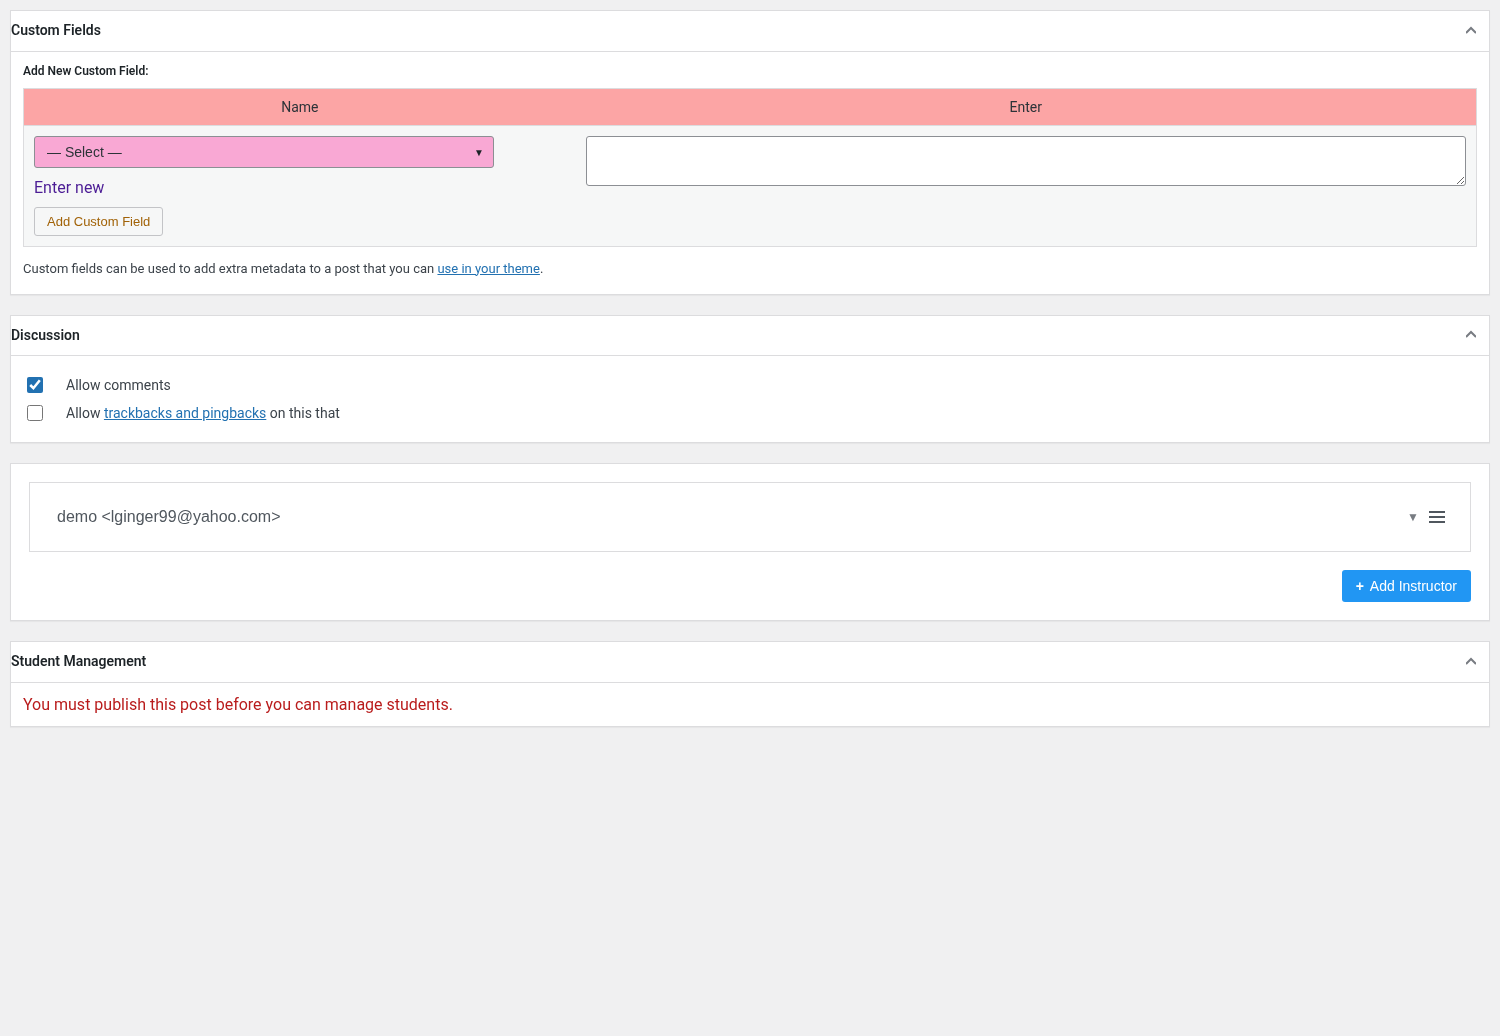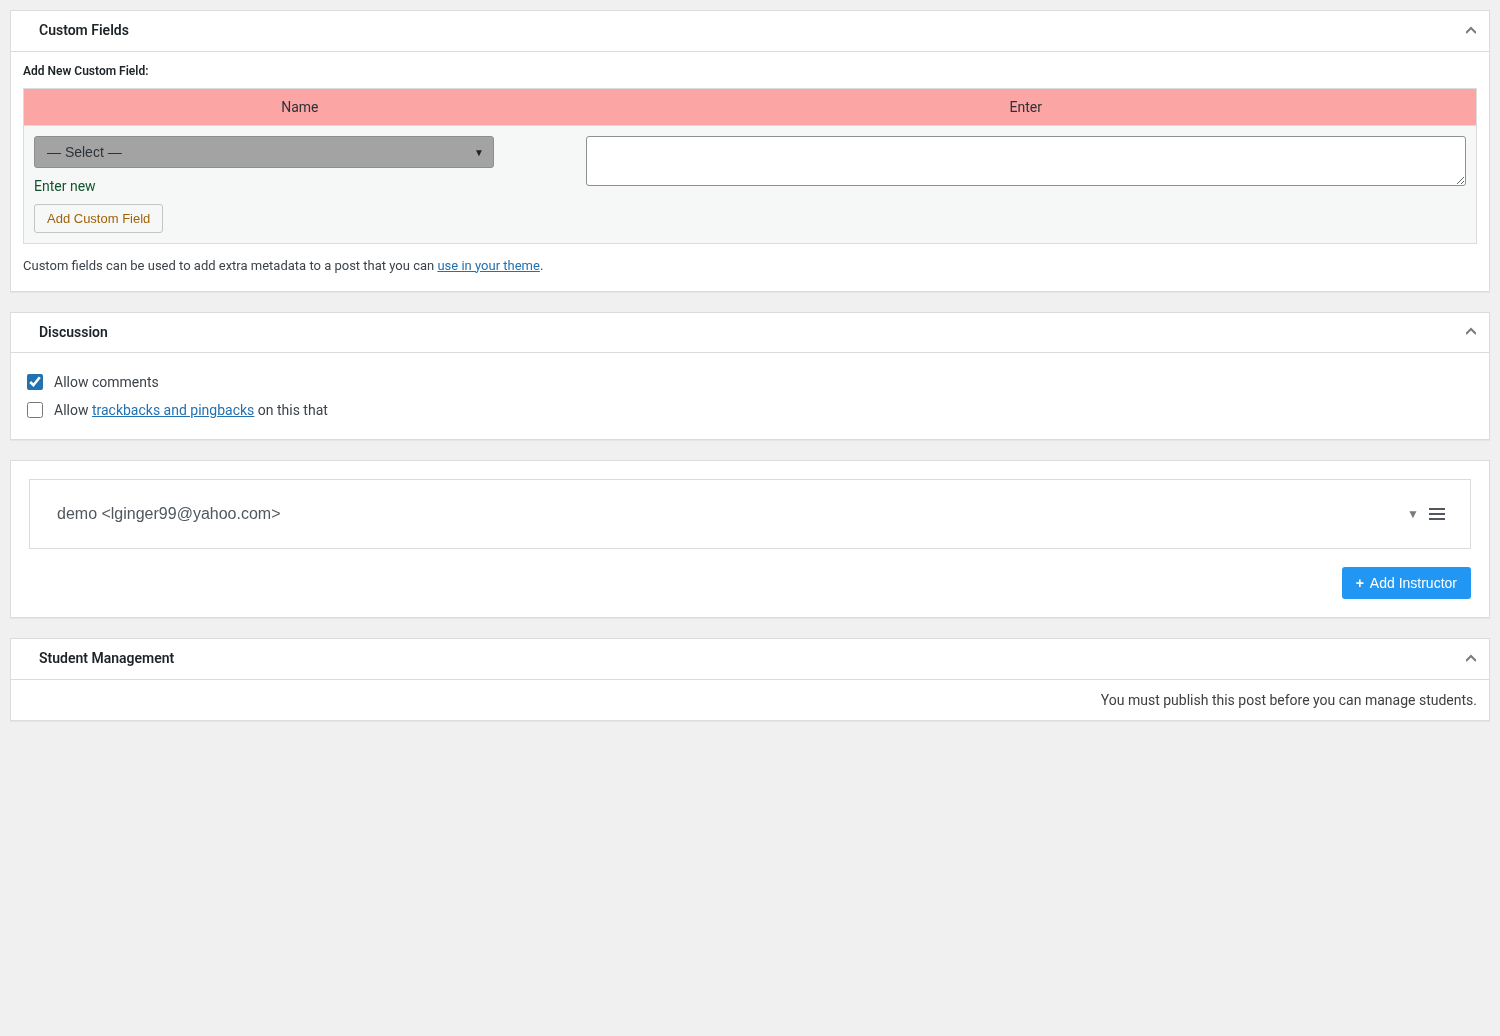--- a/index.html
+++ b/index.html
@@ -20,21 +20,21 @@
   .postbox-header {
     display: flex;
     align-items: center;
     justify-content: space-between;
     border-bottom: 1px solid #dcdcde;
   }
   .postbox-header h2 {
     font-size: 14px;
     font-weight: 600;
     margin: 0;
-    padding: 10px 28px;
+    padding: 10px 0;
     line-height: 1.4;
     color: #1d2327;
   }
   .handle {
     width: 36px;
     height: 36px;
     display: flex;
     align-items: center;
     justify-content: center;
     cursor: pointer;
@@ -72,43 +72,43 @@
   .select-wrap {
     position: relative;
     width: 100%;
     max-width: 460px;
   }
   .select-wrap select {
     width: 100%;
     padding: 6px 30px 6px 12px;
     border: 1px solid #8c8f94;
     border-radius: 3px;
-    background: #a3a3a3;
+    background: #f9a8d4;
     font-size: 14px;
     color: #2c3338;
     appearance: none;
     -webkit-appearance: none;
     height: 32px;
     cursor: pointer;
   }
   .select-arrow {
     position: absolute;
     right: 10px;
     top: 50%;
     transform: translateY(-50%);
     pointer-events: none;
     font-size: 10px;
     color: #1d2327;
   }
   .enter-new {
     display: inline-block;
     margin-top: 10px;
-    color: #14532d;
+    color: #4c1d95;
     text-decoration: none;
-    font-size: 14px;
+    font-size: 16px;
     cursor: pointer;
   }
   textarea.value-input {
     width: 100%;
     min-height: 50px;
     border: 1px solid #8c8f94;
     border-radius: 3px;
     padding: 6px 8px;
     font-size: 14px;
     background: #fff;
@@ -126,21 +126,21 @@
     margin-top: 10px;
   }
   .description {
     margin: 14px 0 6px 0;
     color: #3c434a;
   }
   .description a { color: #2271b1; text-decoration: underline; text-align: right; }
   .checkbox-row {
     display: flex;
     align-items: center;
-    gap: 8px;
+    gap: 20px;
     margin: 6px 0;
     font-size: 14px;
     color: #3c434a;
   }
   .checkbox-row input[type="checkbox"] {
     width: 16px;
     height: 16px;
     cursor: pointer;
     accent-color: #2271b1;
   }
@@ -193,23 +193,22 @@
     font-size: 14px;
     cursor: pointer;
     display: inline-flex;
     align-items: center;
     gap: 6px;
   }
   .add-instructor-btn .plus { font-weight: 700; }
   .clearfix::after { content:""; display:table; clear:both; }
   .notice-text {
     padding: 12px;
-    color: #404040;
-    font-size: 14px;
-    text-align: right;
+    color: #b91c1c;
+    font-size: 16px;
   }
 </style>
 </head>
 <body>
 
 <div class="postbox">
   <div class="postbox-header">
     <h2>Custom Fields</h2>
     <div class="handle">
       <svg viewBox="0 0 10 10">

